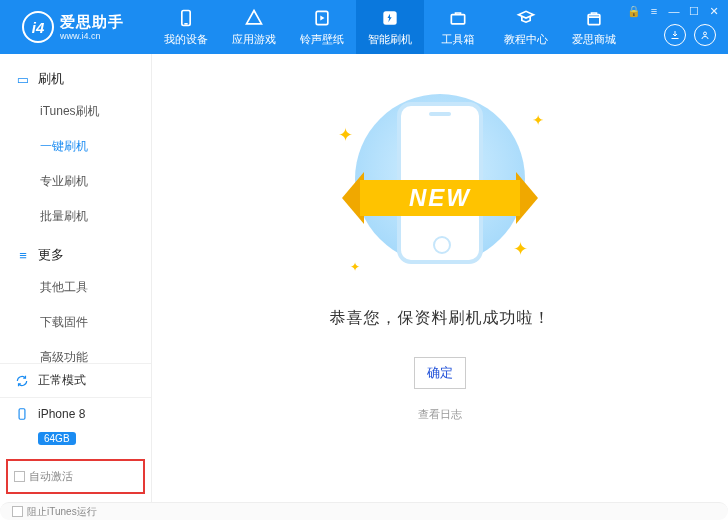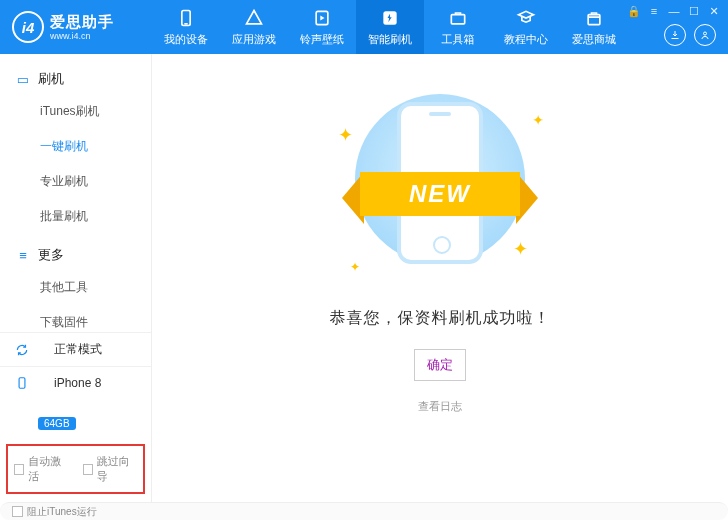--- a/index.html
+++ b/index.html
@@ -1,19 +1,19 @@
 <!DOCTYPE html>
 <html><head>
 <meta charset="utf-8">
 <style>
 * { margin: 0; padding: 0; box-sizing: border-box; font-family: "Microsoft YaHei", Arial, sans-serif; }
 body { width: 728px; height: 524px; background: #fff; overflow: hidden; font-size: 12px; color: #333; }
 
 .titlebar { height: 54px; background: #1b8cf2; display: flex; align-items: center; color: #fff; position: relative; }
-.logo-wrap { display: flex; align-items: center; width: 152px; padding-left: 12px; }
+.logo-wrap { display: flex; align-items: center; width: 152px; padding-left: 22px; }
 .logo-circle { width: 32px; height: 32px; border: 2px solid #fff; border-radius: 50%; display: flex; align-items: center; justify-content: center; font-weight: bold; font-style: italic; font-size: 15px; }
 .logo-text { margin-left: 6px; line-height: 1.2; }
 .logo-text .name { font-size: 15px; font-weight: bold; letter-spacing: 1px; }
 .logo-text .url { font-size: 9px; opacity: .9; }
 
 .nav { display: flex; height: 100%; justify-content: center; }
 .nav-item { width: 68px; display: flex; flex-direction: column; align-items: center; justify-content: center; cursor: pointer; font-size: 11px; gap: 4px; }
 .nav-item.active { background: #0a78dd; }
 .nav-item svg { width: 20px; height: 20px; }
 
@@ -26,45 +26,45 @@
 
 .body { display: flex; height: 448px; }
 
 .sidebar { width: 152px; border-right: 1px solid #eee; display: flex; flex-direction: column; }
 .side-scroll { flex: 1; padding: 10px 0; overflow: hidden; }
 .side-head { display: flex; align-items: center; padding: 6px 16px; color: #222; font-size: 13px; gap: 8px; }
 .side-head .ic { color: #1b8cf2; width: 14px; display: inline-flex; justify-content: center; }
 .side-sub { padding: 9px 0 9px 40px; font-size: 12px; color: #555; cursor: pointer; }
 .side-sub.active { color: #1b8cf2; }
 
-.mode-row, .device-row { display: flex; align-items: center; padding: 8px 14px; gap: 24px; font-size: 12px; border-top: 1px solid #f0f0f0; }
+.mode-row, .device-row { display: flex; align-items: center; padding: 8px 14px; gap: 8px; font-size: 12px; border-top: 1px solid #f0f0f0; }
 .mode-row .ic, .device-row .ic { width: 16px; height: 16px; display: inline-flex; align-items: center; justify-content: center; color: #1b8cf2; }
 .device-row { flex-wrap: wrap; padding-bottom: 10px; }
 .badge { background: #1b8cf2; color: #fff; font-size: 10px; padding: 1px 6px; border-radius: 3px; margin-left: 24px; margin-top: 2px; }
 
 .opts-box { border: 2px solid #e53935; margin: 4px 6px 8px 6px; padding: 8px 6px; display: flex; gap: 14px; font-size: 11px; color: #888; }
 .chk { display: flex; align-items: center; gap: 4px; cursor: pointer; }
 .chk .box { width: 11px; height: 11px; border: 1px solid #bbb; background: #fff; }
 
 .main { flex: 1; position: relative; background: #fff; display: flex; flex-direction: column; align-items: center; }
 .illus { margin-top: 40px; width: 220px; height: 190px; position: relative; }
 .sun { position: absolute; left: 50%; top: 50%; width: 170px; height: 170px; margin-left: -85px; margin-top: -95px; border-radius: 50%; background: radial-gradient(circle at 50% 45%, #d6f0ff 0%, #a9dbfb 70%, #8fcef6 100%); }
 .phone { position: absolute; left: 50%; top: 8px; width: 86px; height: 162px; margin-left: -43px; background: #fff; border: 4px solid #c6e6fb; border-radius: 14px; }
 .phone::before { content: ""; position: absolute; left: 50%; top: 6px; width: 22px; height: 4px; margin-left: -11px; background: #c6e6fb; border-radius: 2px; }
 .phone::after { content: ""; position: absolute; left: 50%; bottom: 6px; width: 14px; height: 14px; margin-left: -7px; border: 2px solid #c6e6fb; border-radius: 50%; }
 .ribbon { position: absolute; left: 50%; top: 78px; transform: translateX(-50%); }
 .ribbon .tail-l, .ribbon .tail-r { width: 0; height: 0; border-top: 26px solid transparent; border-bottom: 26px solid transparent; position: absolute; top: 0; }
 .ribbon .tail-l { border-right: 22px solid #f0a800; left: -98px; }
 .ribbon .tail-r { border-left: 22px solid #f0a800; right: -98px; }
-.ribbon .flag { position: absolute; left: -80px; top: 0; width: 160px; height: 44px; background: #ffc300; display: flex; align-items: center; justify-content: center; color: #fff; font-weight: 900; font-size: 24px; letter-spacing: 2px; font-style: italic; }
+.ribbon .flag { position: absolute; left: -80px; top: 8px; width: 160px; height: 36px; background: #ffc300; display: flex; align-items: center; justify-content: center; color: #fff; font-weight: 900; font-size: 24px; letter-spacing: 2px; font-style: italic; }
 .star { position: absolute; color: #ffc300; font-size: 18px; }
 .s1 { left: 8px; top: 30px; } .s2 { right: 6px; top: 18px; font-size: 14px; } .s3 { left: 20px; bottom: 10px; font-size: 12px; } .s4 { right: 22px; bottom: 24px; }
 
 .msg { margin-top: 24px; font-size: 16px; color: #333; letter-spacing: 1px; }
-.ok-btn { margin-top: 20px; padding: 6px 12px; border: 1px solid #ccc; background: #fff; font-size: 13px; color: #a21caf; cursor: pointer; }
+.ok-btn { margin-top: 28px; padding: 6px 12px; border: 1px solid #ccc; background: #fff; font-size: 13px; color: #1d4ed8; cursor: pointer; }
 .log-link { margin-top: 18px; font-size: 11px; color: #999; cursor: pointer; }
 
 .footer { height: 18px; border-top: 1px solid #eee; background: #fafafa; display: flex; align-items: center; padding: 0 12px; font-size: 10px; color: #888; border-radius: 11px; }
 .footer .left { display: flex; align-items: center; gap: 4px; }
 .footer .right { margin-left: auto; display: flex; align-items: center; gap: 10px; }
 .footer .sep { color: #ddd; }
 </style>
 </head>
 <body>
 
@@ -185,24 +185,20 @@
           </svg>
         </span>
       <span>iPhone 8</span>
       <span class="badge">64GB</span>
     </div>
 
     <div class="opts-box">
       <label class="chk">
         <span class="box"></span>
         <span>自动激活</span>
-      </label>
-      <label class="chk">
-        <span class="box"></span>
-        <span>跳过向导</span>
       </label>
     </div>
   </div>
 
   <div class="main">
     <div class="illus">
       <div class="sun"></div>
       <div class="phone"></div>
       <span class="star s1">✦</span>
       <span class="star s2">✦</span>

